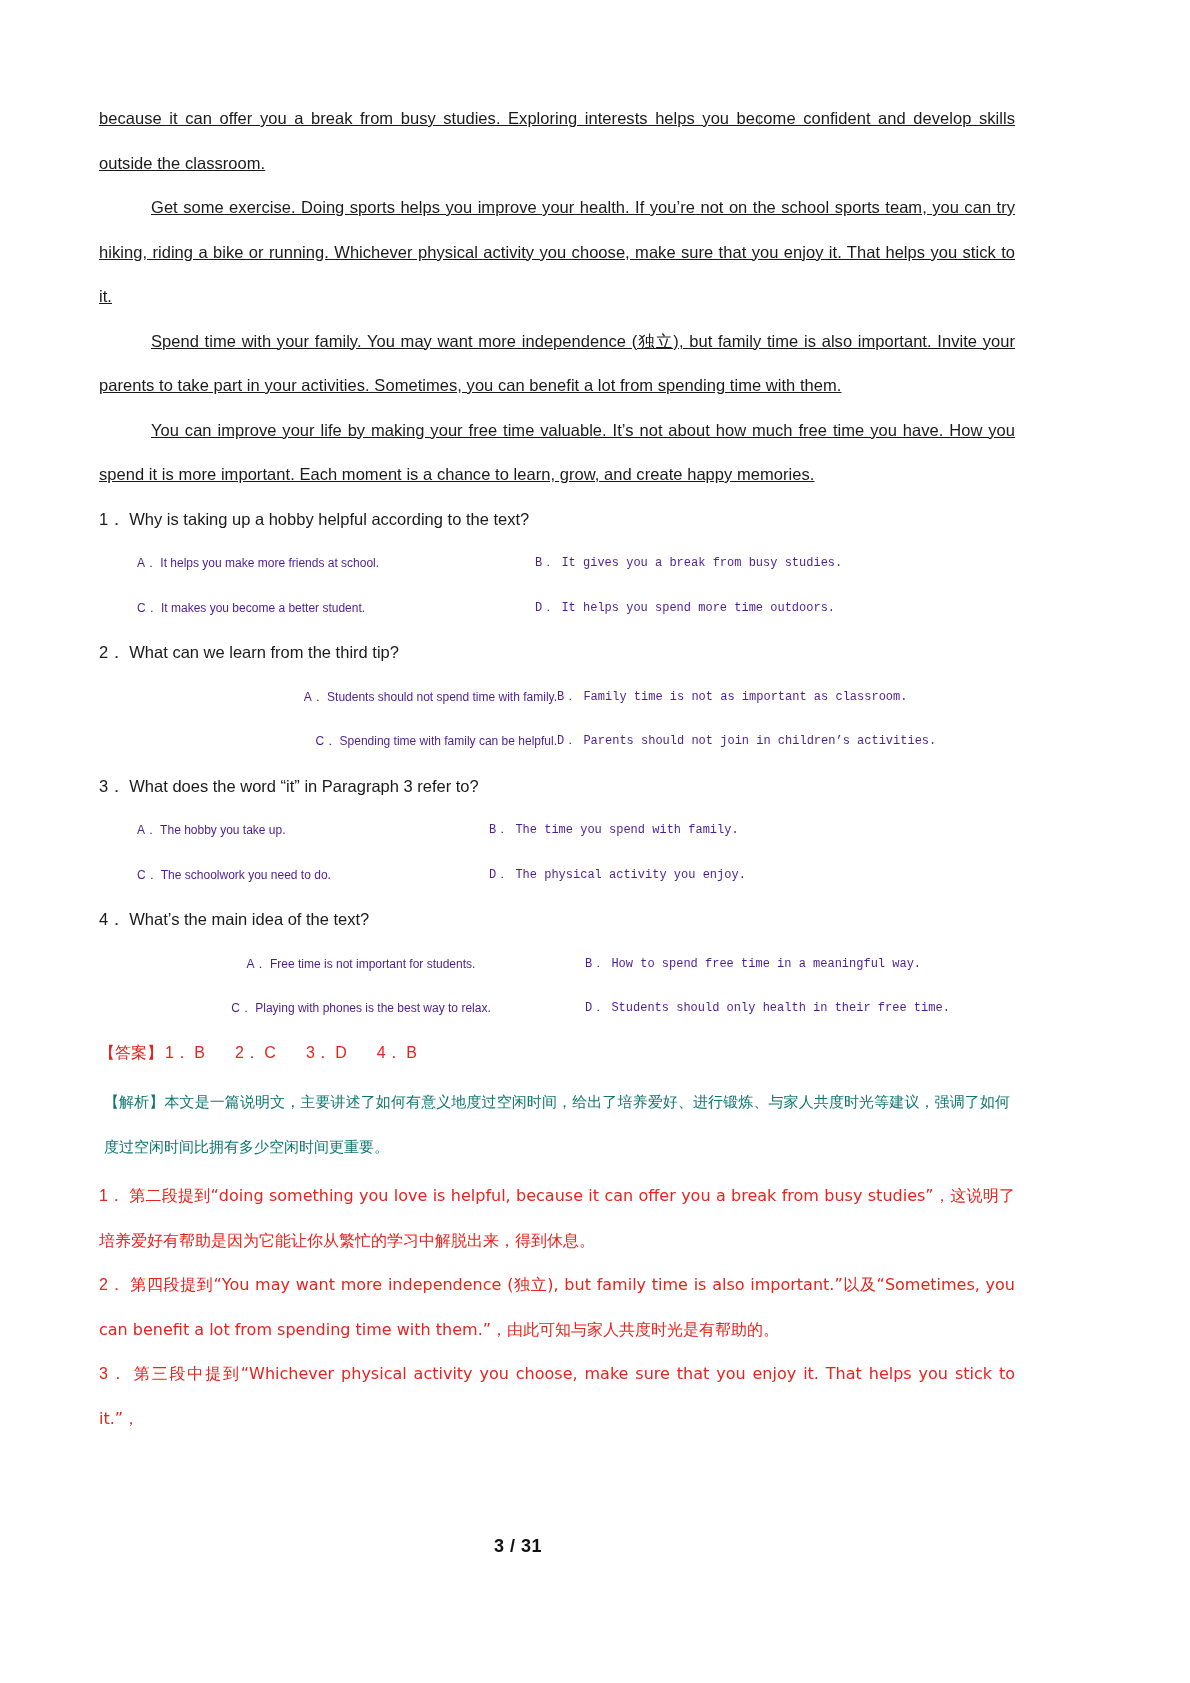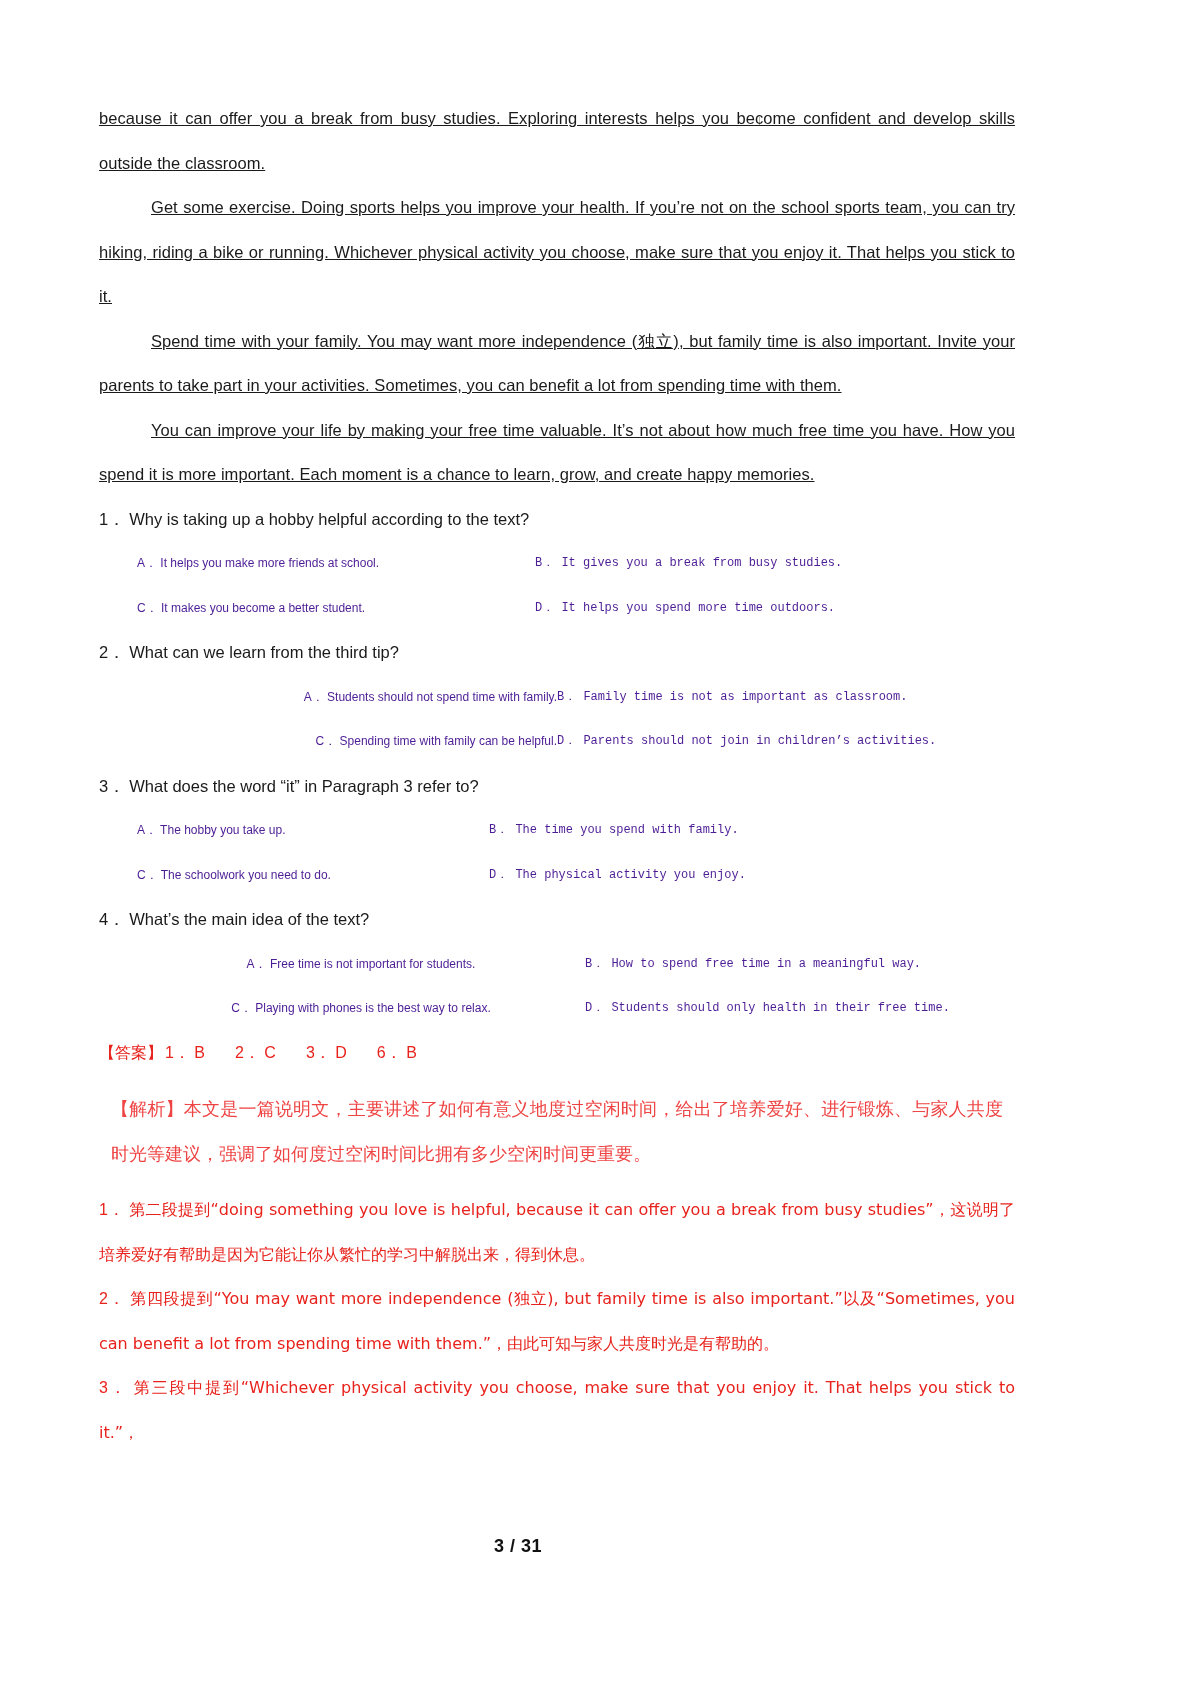--- a/index.html
+++ b/index.html
@@ -81,24 +81,24 @@
     font-size: 16px;
     line-height: 44.5px;
     margin: 0;
     text-align: justify;
   }
   .answer-line .tag { letter-spacing: 0px; }
   .answer-line .ans { margin-left: 2px; }
   .answer-line .gap { display: inline-block; width: 30px; }
 
   .analysis {
-    color: #ef4444;
-    font-size: 18px;
-    line-height: 44.5px;
-    margin: 12px;
+    color: #0f766e;
+    font-size: 15px;
+    line-height: 44.5px;
+    margin: 5px;
     text-align: justify;
     text-justify: inter-ideograph;
   }
   .expl {
     color: #e8221c;
     font-size: 16px;
     line-height: 44.5px;
     margin: 0;
     text-align: justify;
     text-justify: inter-ideograph;
@@ -186,21 +186,21 @@
         <span class="opt opt-a">A． Free time is not important for students.</span>
         <span class="opt opt-b">B． How to spend free time in a meaningful way.</span>
       </div>
       <div class="options optrow q4">
         <span class="opt opt-a">C． Playing with phones is the best way to relax.</span>
         <span class="opt opt-b">D． Students should only health in their free time.</span>
       </div>
     </div>
 
     <p class="red answer-line">
-      <span class="tag cjk">【答案】</span><span class="ans">1． B</span><span class="gap"></span><span>2． C</span><span class="gap"></span><span>3． D</span><span class="gap"></span><span>6． B</span>
+      <span class="tag cjk">【答案】</span><span class="ans">1． B</span><span class="gap"></span><span>2． C</span><span class="gap"></span><span>3． D</span><span class="gap"></span><span>4． B</span>
     </p>
 
     <p class="analysis">
       <span class="cjk">【解析】</span><span class="cjk">本文是一篇说明文，主要讲述了如何有意义地度过空闲时间，给出了培养爱好、进行锻炼、与家人共度时光等建议，强调了如何度过空闲时间比拥有多少空闲时间更重要。</span>
     </p>
 
     <p class="expl">
       <span>1．</span>
       <span class="cjk">第二段提到“doing something you love is helpful, because it can offer you a break from busy studies”，这说明了培养爱好有帮助是因为它能让你从繁忙的学习中解脱出来，得到休息。</span>
     </p>

